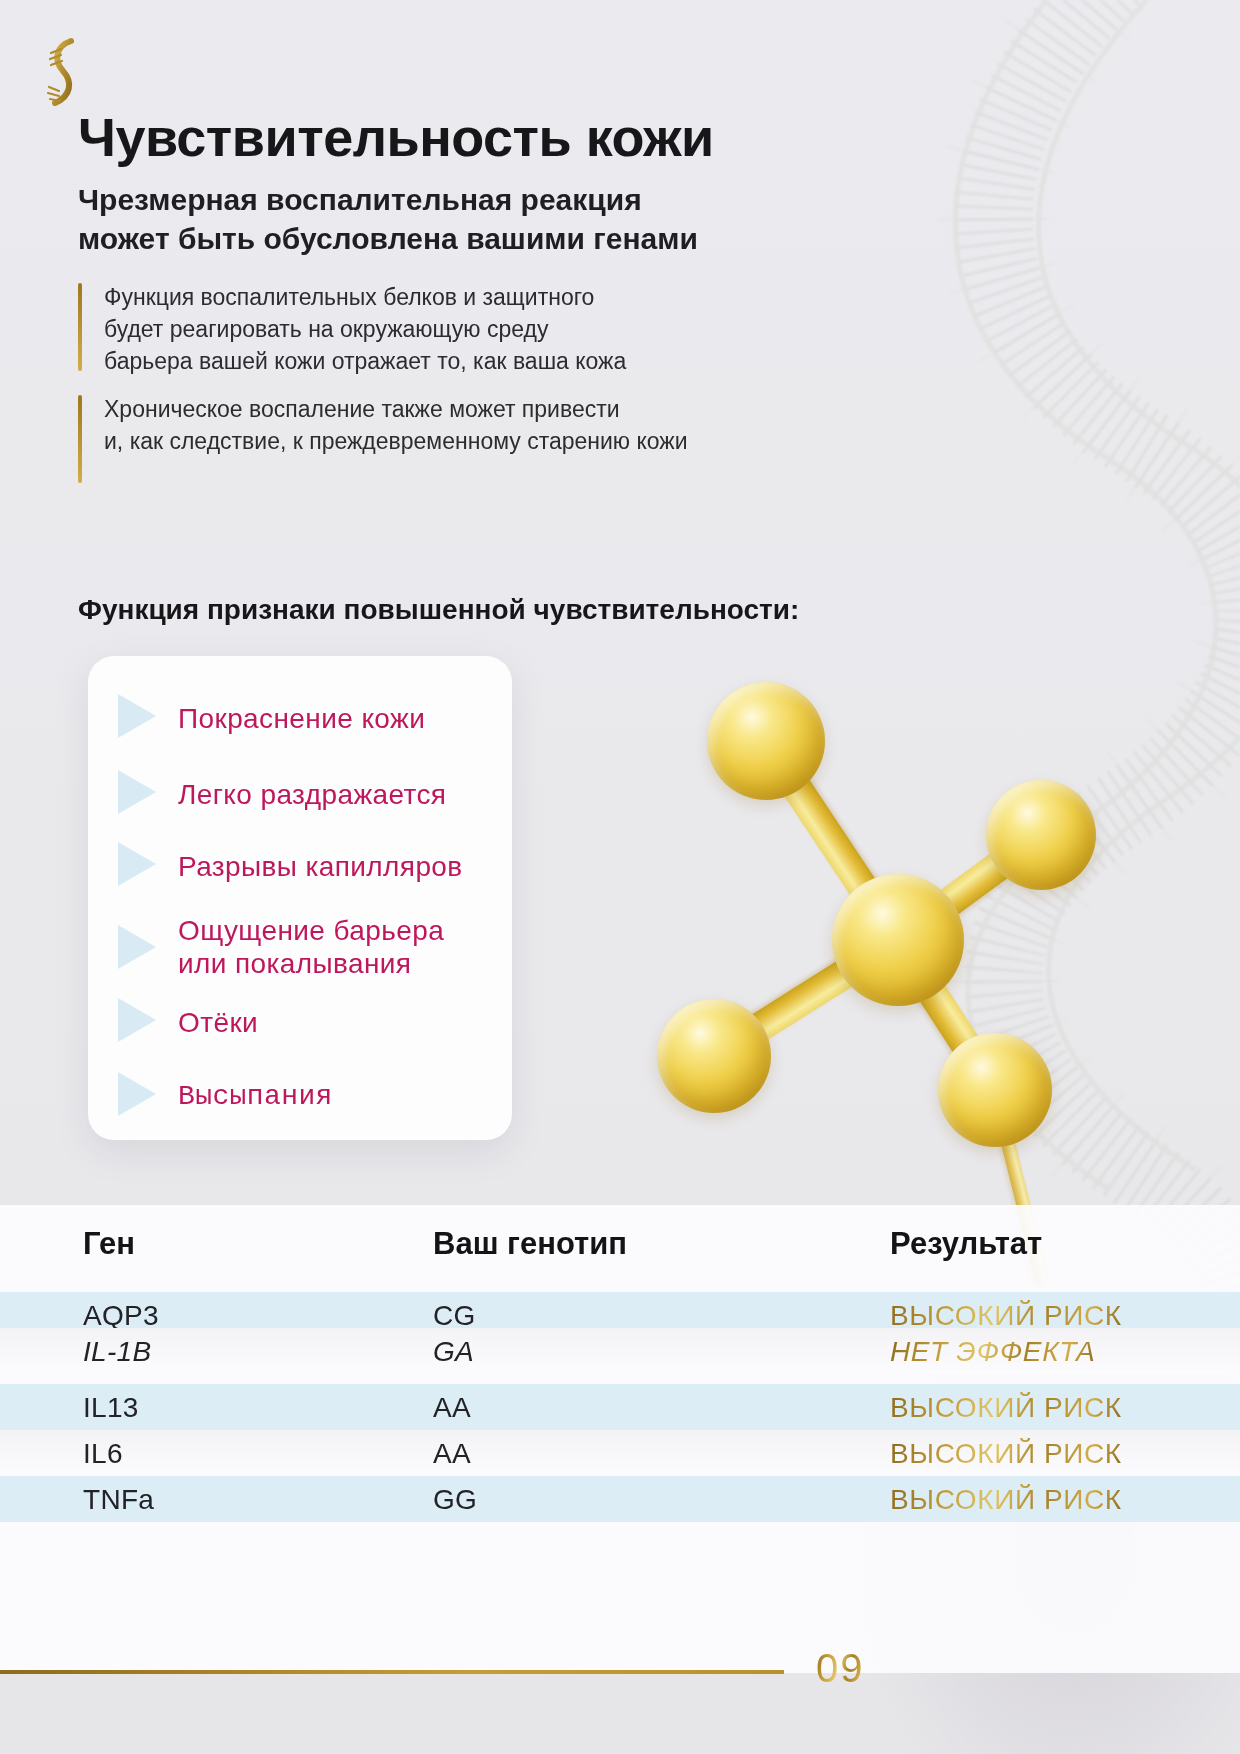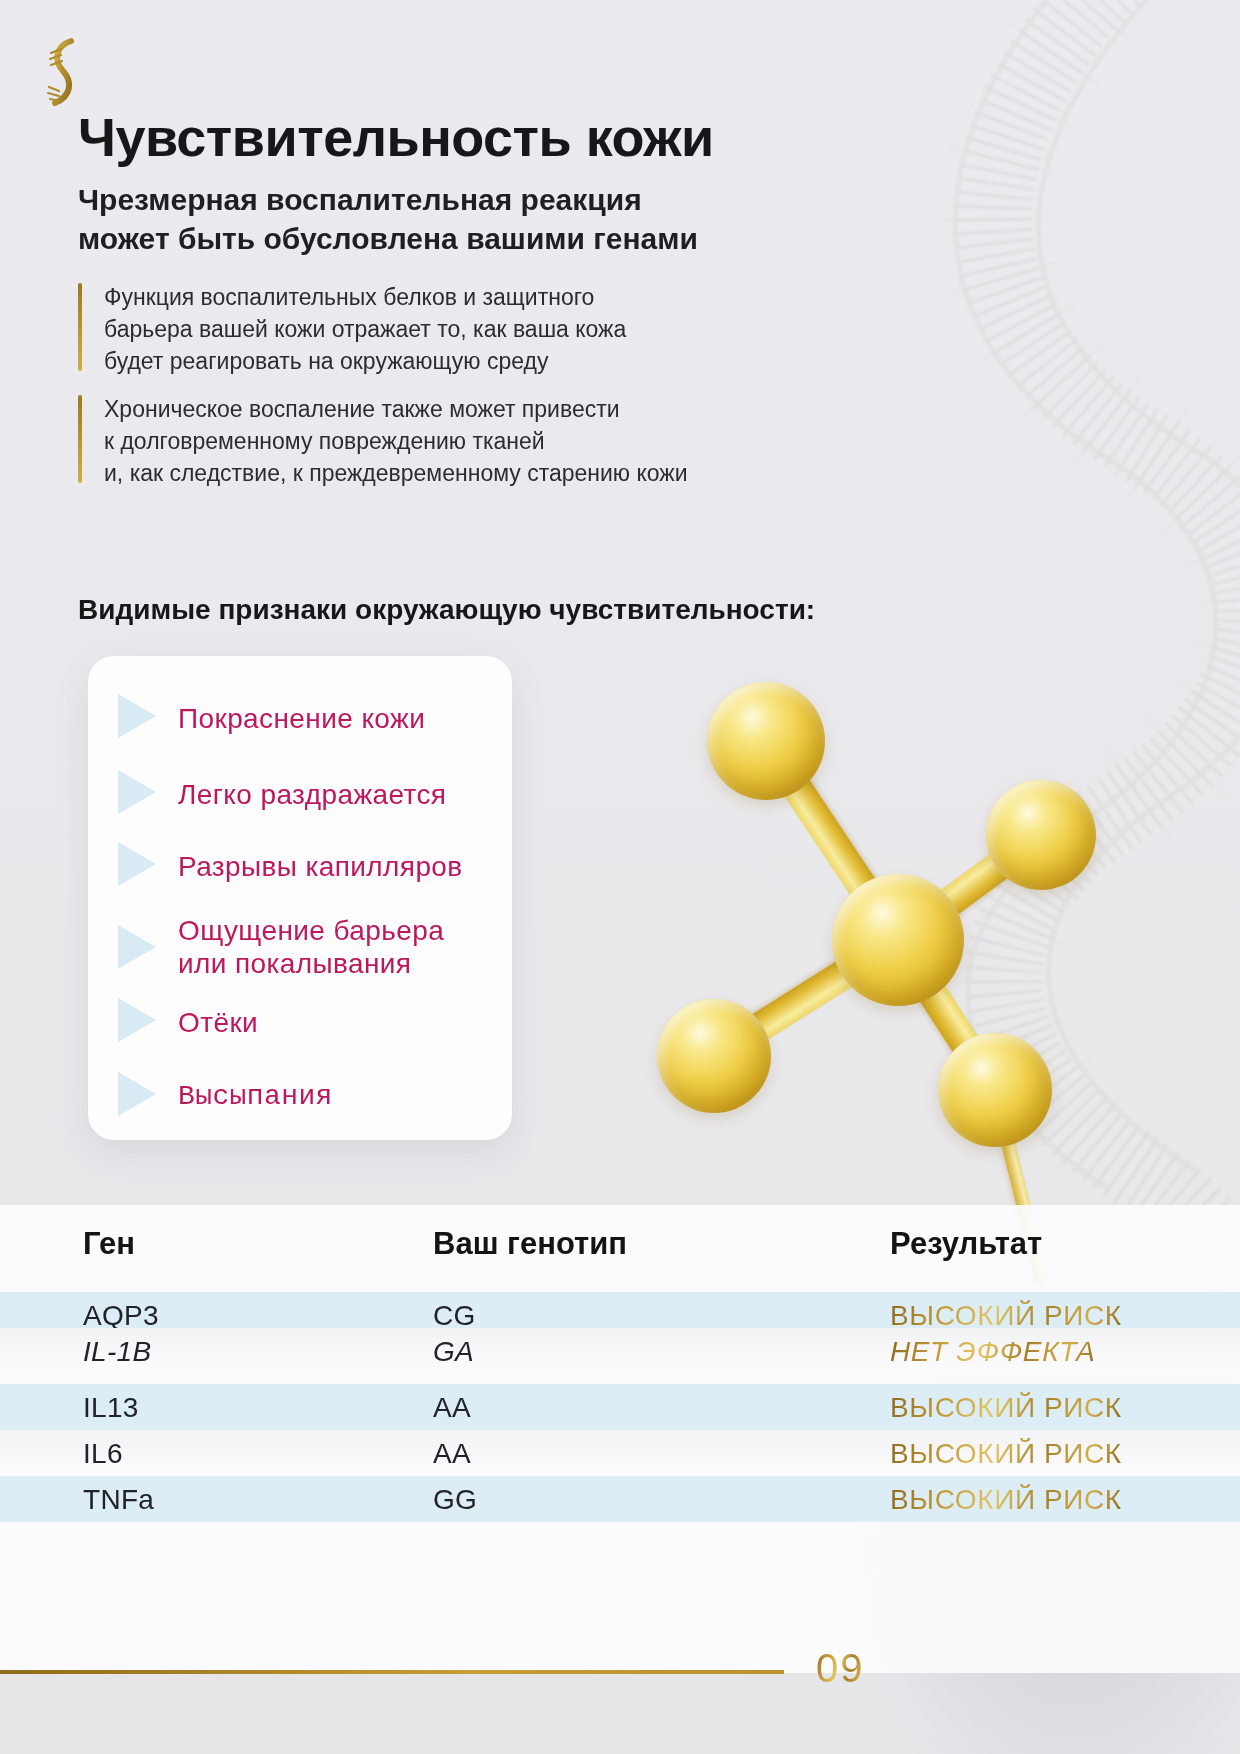--- a/index.html
+++ b/index.html
@@ -95,32 +95,31 @@
 
   <div class="abs title">Чувствительность кожи</div>
   <div class="abs subtitle">
     <div>Чрезмерная воспалительная реакция</div>
     <div>может быть обусловлена вашими генами</div>
   </div>
 
   <div class="abs goldbar" style="left:78px;top:283px;height:88px;"></div>
   <div class="abs para" style="left:104px;top:281px;">
     <div>Функция воспалительных белков и защитного</div>
+    <div>будет реагировать на окружающую среду</div>
     <div>барьера вашей кожи отражает то, как ваша кожа</div>
-    <div>будет реагировать на окружающую среду</div>
   </div>
 
   <div class="abs goldbar" style="left:78px;top:395px;height:88px;"></div>
   <div class="abs para" style="left:104px;top:393px;">
     <div>Хроническое воспаление также может привести</div>
-    <div>к долговременному повреждению тканей</div>
     <div>и, как следствие, к преждевременному старению кожи</div>
   </div>
 
-  <div class="abs signs-heading">Видимые признаки окружающую чувствительности:</div>
+  <div class="abs signs-heading">Функция признаки повышенной чувствительности:</div>
 
   <div class="abs card">
     <div class="abs tri" style="left:30px;top:38px;"></div>
     <div class="abs sign-label" style="left:90px;top:46px;">
       <div>Покраснение кожи</div>
     </div>
 
     <div class="abs tri" style="left:30px;top:114px;"></div>
     <div class="abs sign-label" style="left:90px;top:122px;">
       <div>Легко раздражается</div>

